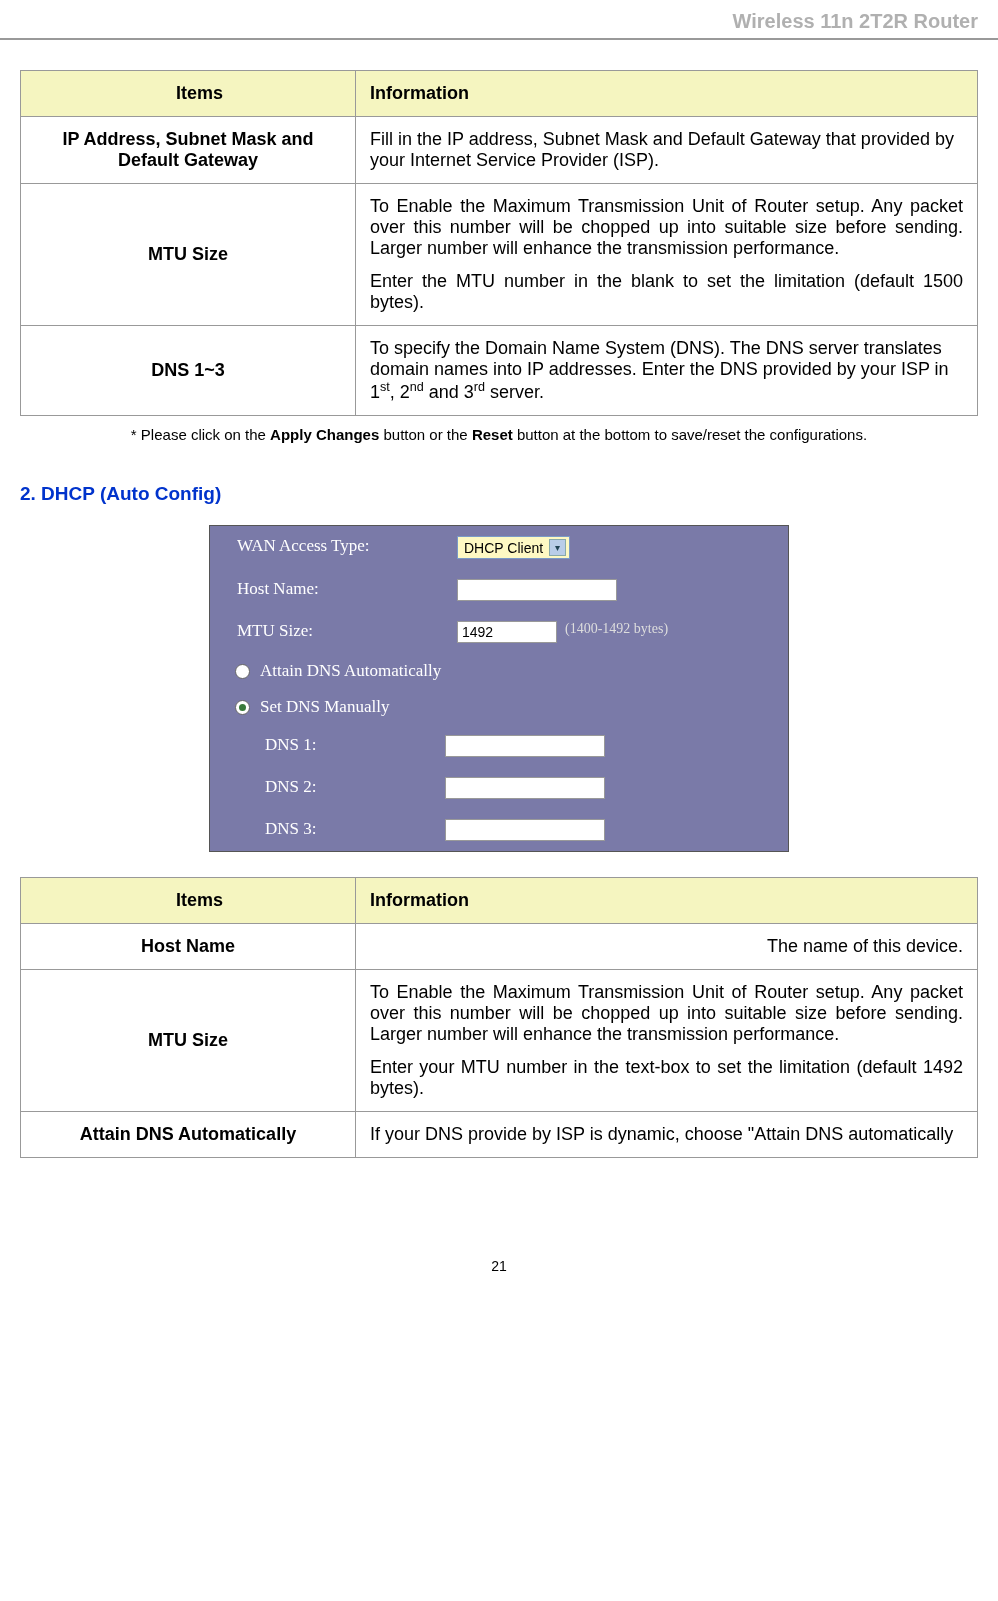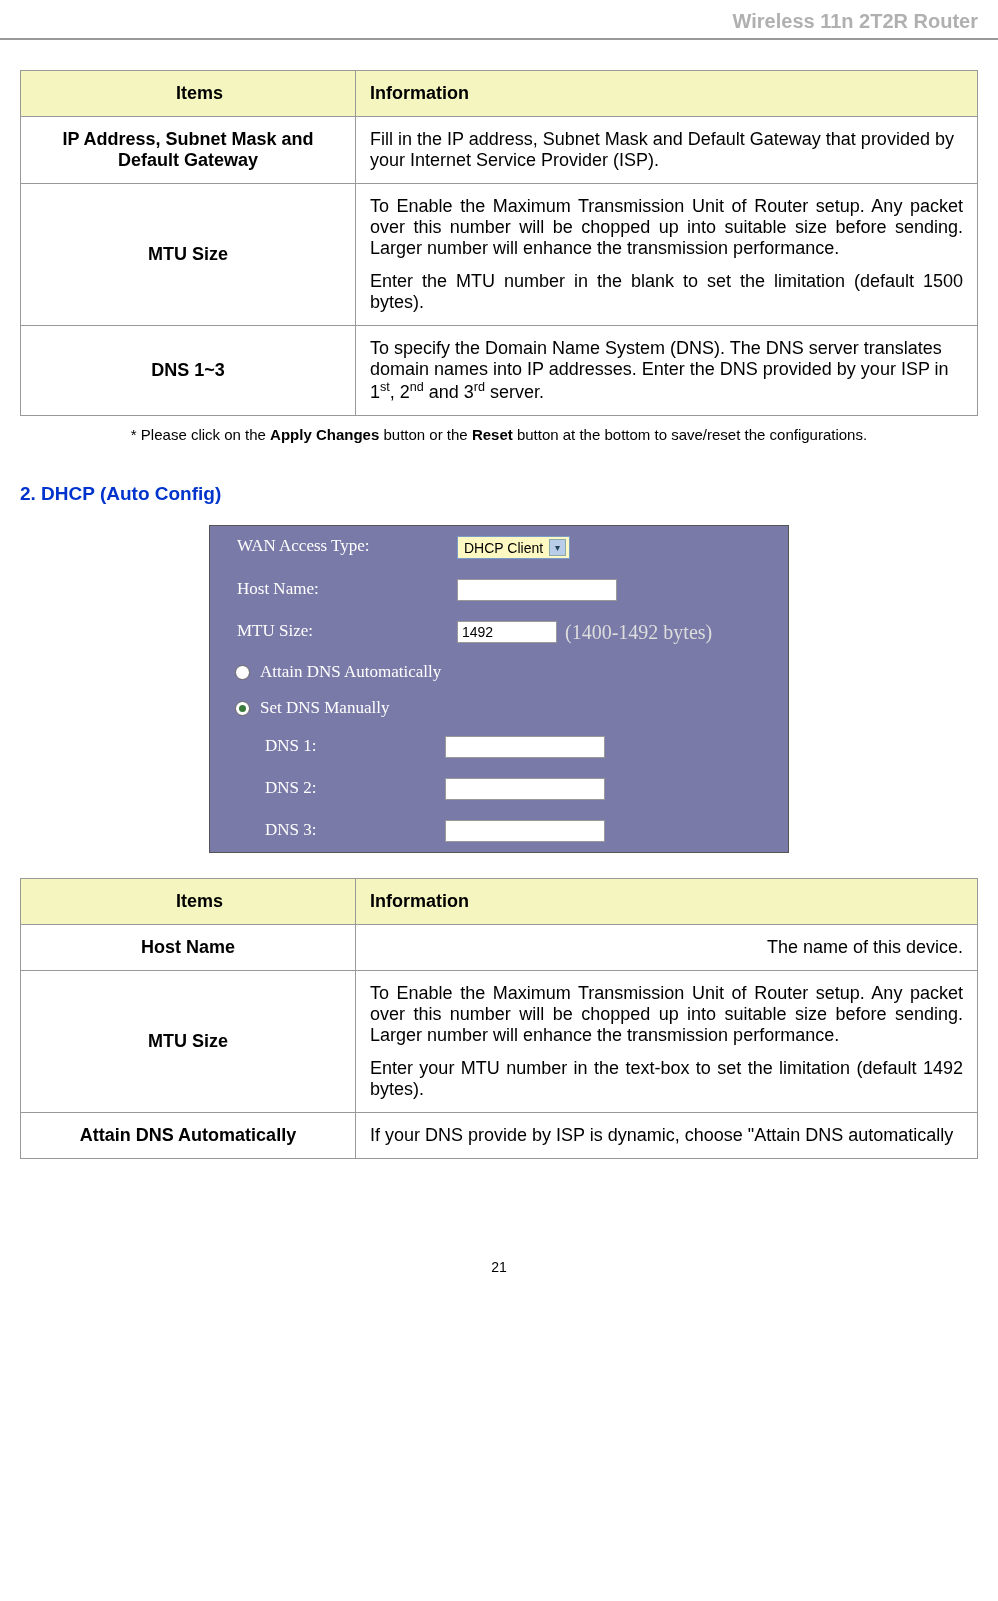--- a/index.html
+++ b/index.html
@@ -124,21 +124,21 @@
       font-size: 14px;
       font-family: Arial, sans-serif;
       color: black;
     }
     .ss-input.short {
       width: 100px;
     }
     .ss-hint {
       color: #ddd;
       margin-left: 8px;
-      font-size: 20px;
+      font-size: 14px;
     }
     .ss-radio-row {
       display: flex;
       align-items: center;
       padding: 8px 25px;
       color: white;
       font-size: 17px;
     }
     .ss-radio {
       width: 15px;

